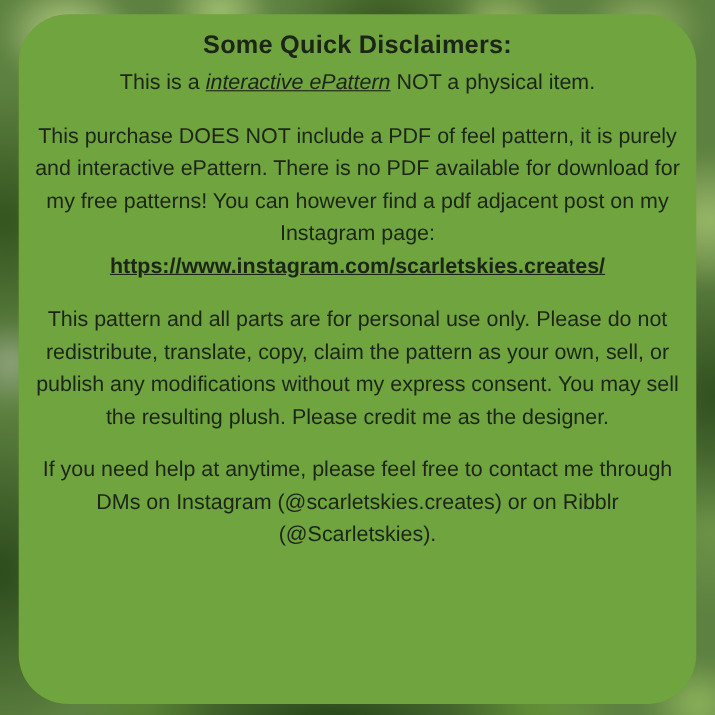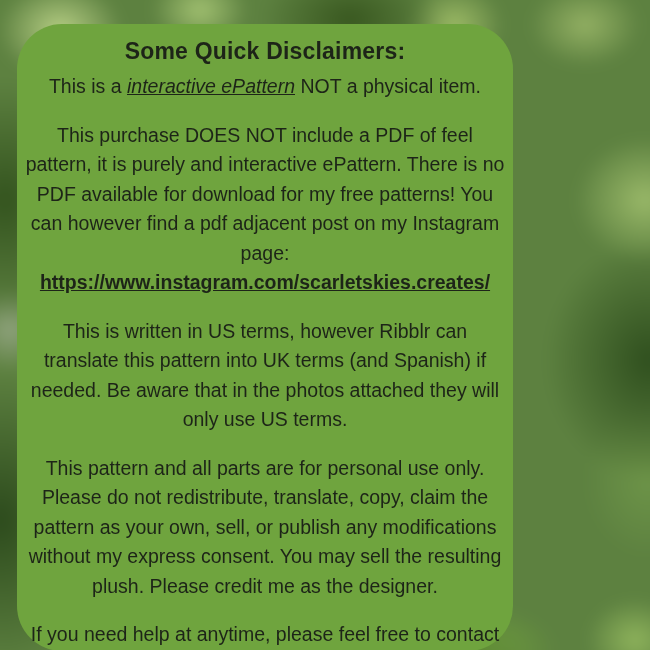--- a/index.html
+++ b/index.html
@@ -28,22 +28,22 @@
       radial-gradient(100px 90px at 665px 220px, #9ab969 0%, rgba(154,185,105,0) 70%),
       radial-gradient(140px 160px at 670px 380px, #2f4f1e 0%, rgba(47,79,30,0) 75%),
       radial-gradient(90px 110px at 668px 500px, #6d9448 0%, rgba(109,148,72,0) 70%),
       radial-gradient(300px 90px at 320px 675px, #264418 0%, rgba(38,68,24,0) 75%),
       radial-gradient(90px 50px at 160px 665px, #69993a 0%, rgba(105,153,58,0) 70%),
       radial-gradient(110px 60px at 500px 668px, #6fa03c 0%, rgba(111,160,60,0) 70%),
       radial-gradient(70px 60px at 655px 660px, #8fb45c 0%, rgba(143,180,92,0) 70%);
     filter:blur(7px);
   }
   .card{
-    position:absolute;left:17px;top:24px;
-    width:496px;height:627px;box-sizing:border-box;
+    position:absolute;left:17px;top:13px;
+    width:616px;height:627px;box-sizing:border-box;
     background:var(--card-background);
     border-radius:45px;
     padding:10px 6px 0;
     text-align:center;
     color:var(--text);
   }
   .card h1{
     margin:2px 0 5px;
     font-size:23px;line-height:31px;font-weight:700;
     letter-spacing:.2px;
@@ -64,18 +64,17 @@
 <main class="card">
   <h1>Some Quick Disclaimers:</h1>
 
   <p><span>This is a </span><span class="em">interactive ePattern</span><span> NOT a physical item.</span></p>
 
   <p class="gap">This purchase DOES NOT include a PDF of feel pattern, it is purely and interactive ePattern. There is no PDF available for download for my free patterns! You can however find a pdf adjacent post on my Instagram page:</p>
 
   <p><a class="link" href="#">https://www.instagram.com/scarletskies.creates/</a></p>
 
 
-  <p class="gap">This is written in US terms, however Ribblr can translate this pattern into UK terms (and Spanish) if needed. Be aware that in the photos attached they will only use US terms.</p>
 
   <p class="gap">This pattern and all parts are for personal use only. Please do not redistribute, translate, copy, claim the pattern as your own, sell, or publish any modifications without my express consent. You may sell the resulting plush. Please credit me as the designer.</p>
 
   <p class="gap">If you need help at anytime, please feel free to contact me through DMs on Instagram (@scarletskies.creates) or on Ribblr (@Scarletskies).</p>
 </main>
 
 </body></html>

